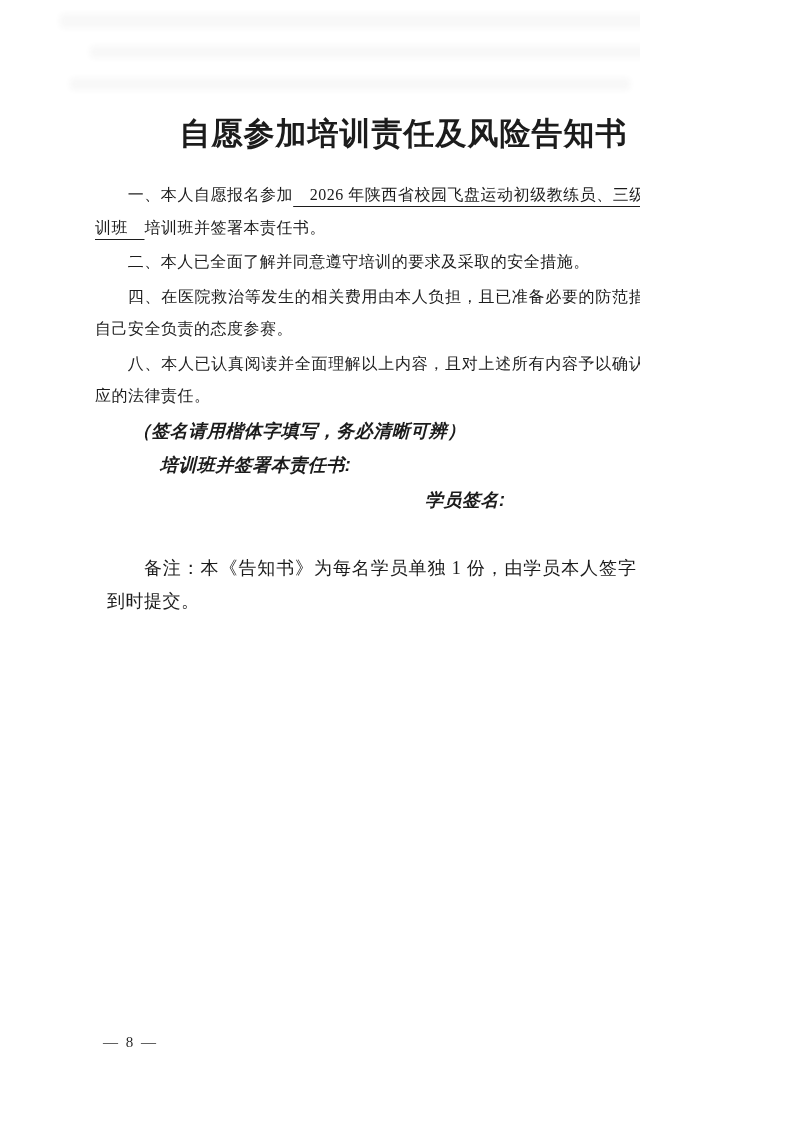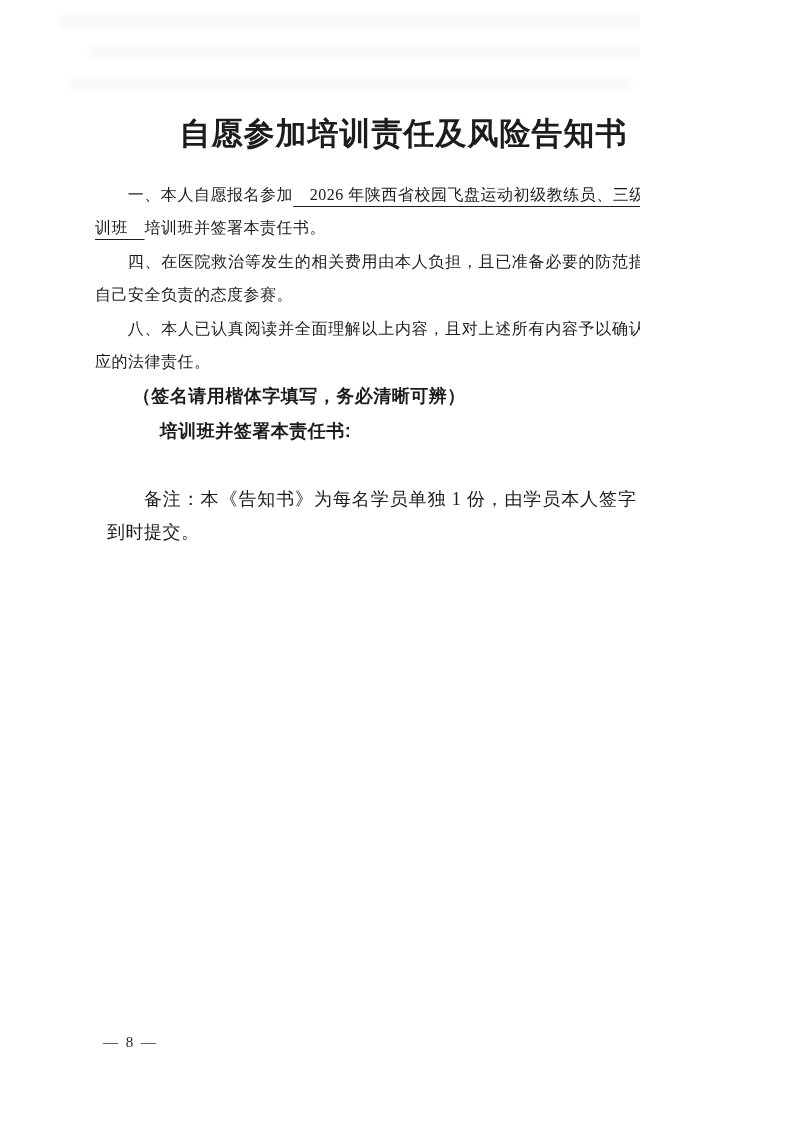--- a/index.html
+++ b/index.html
@@ -57,20 +57,21 @@
     text-underline-offset: 6px;
     text-decoration-thickness: 1.4px;
   }
   .bold-line {
     margin: 0 0 2px 0;
     font-size: 18px;
     line-height: 32.5px;
     font-weight: 700;
     font-family: "Liberation Sans", sans-serif;
     letter-spacing: 0.5px;
+    font-style: italic;
   }
   .sign-instruction   { text-indent: 2.1em; }
   .emergency-contact  { text-indent: 3.6em; }
   .signature-label    { padding-left: 330px; text-indent: 0; }
   .date-line {
     margin: 0;
     font-size: 18px;
     line-height: 34px;
     padding-left: 408px;
     letter-spacing: 1px;
@@ -101,33 +102,35 @@
   <div class="bleed b1"></div>
   <div class="bleed b2"></div>
   <div class="bleed b3"></div>
 
   <div class="doc">
 
     <h1 class="title">自愿参加培训责任及风险告知书</h1>
 
     <p class="term"><span>一、本人自愿报名参加</span><span class="blank">　2026 年陕西省校园飞盘运动初级教练员、三级裁判员培训班　</span><span>培训班并签署本责任书。</span></p>
 
+    <p class="term">二、本人已全面了解并同意遵守培训的要求及采取的安全措施。</p>
 
 
     <p class="term">四、在医院救治等发生的相关费用由本人负担，且已准备必要的防范措施，以对自己安全负责的态度参赛。</p>
 
 
 
 
     <p class="term">八、本人已认真阅读并全面理解以上内容，且对上述所有内容予以确认并承担相应的法律责任。</p>
 
     <p class="bold-line sign-instruction">（签名请用楷体字填写，务必清晰可辨）</p>
 
     <p class="bold-line emergency-contact">培训班并签署本责任书:</p>
 
+    <p class="bold-line signature-label">学员签名:</p>
 
 
     <p class="remark">备注：本《告知书》为每名学员单独 1 份，由学员本人签字，参训报到时提交。</p>
 
   </div>
 
   <div class="page-number">— 8 —</div>
 
 </div>
 

